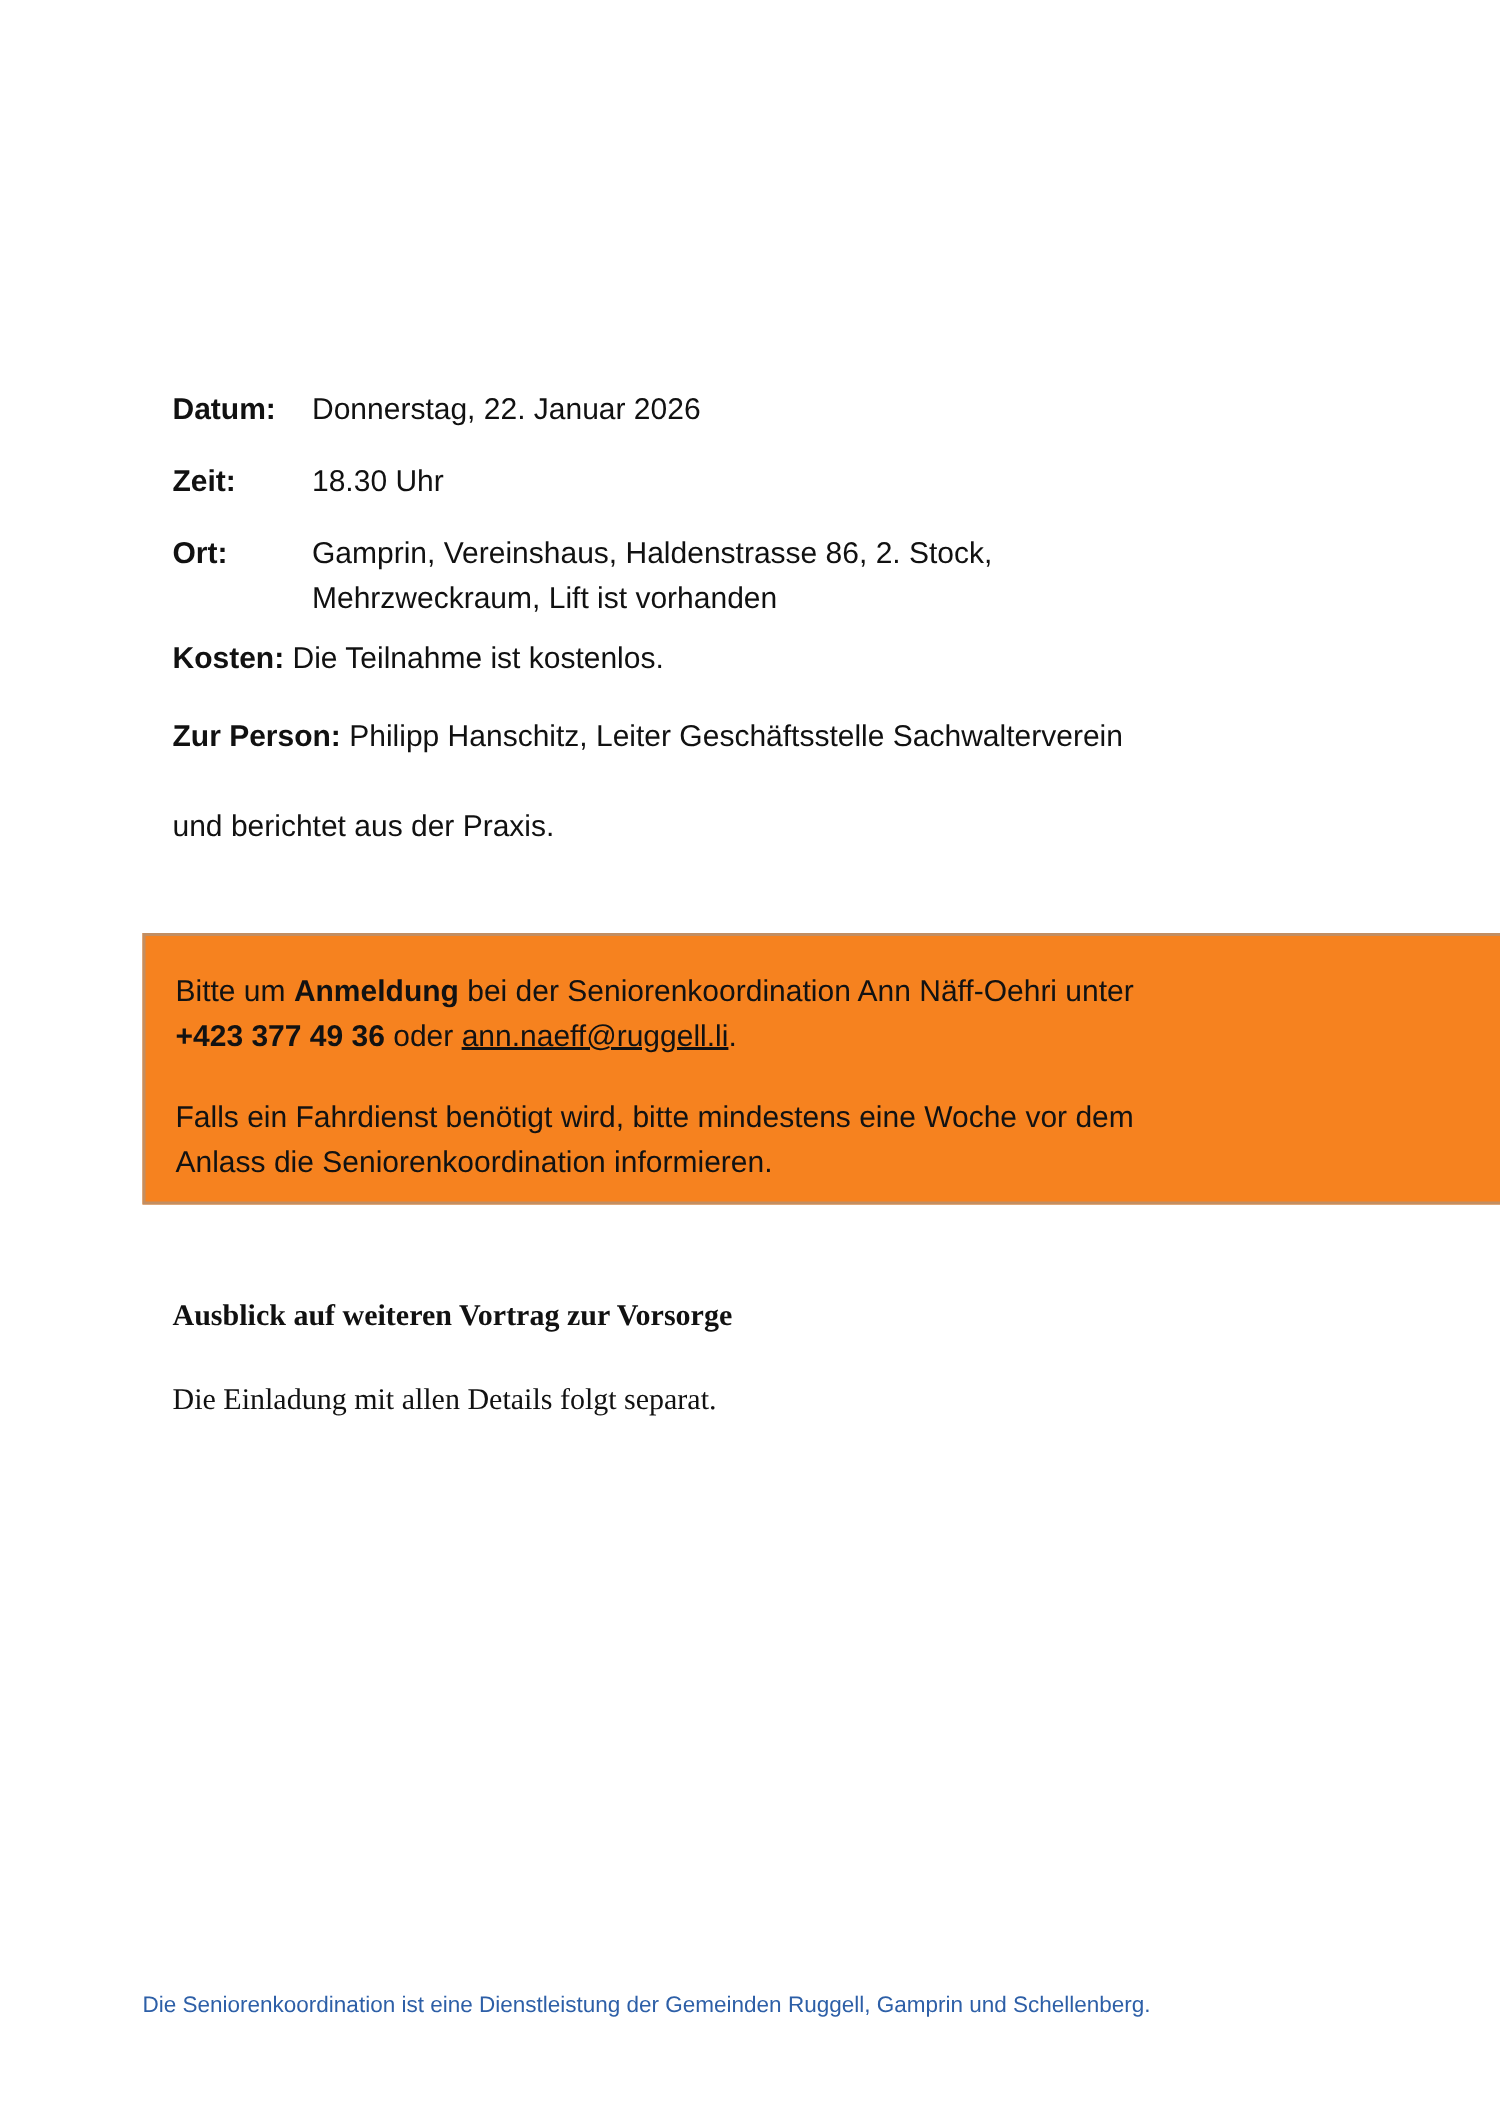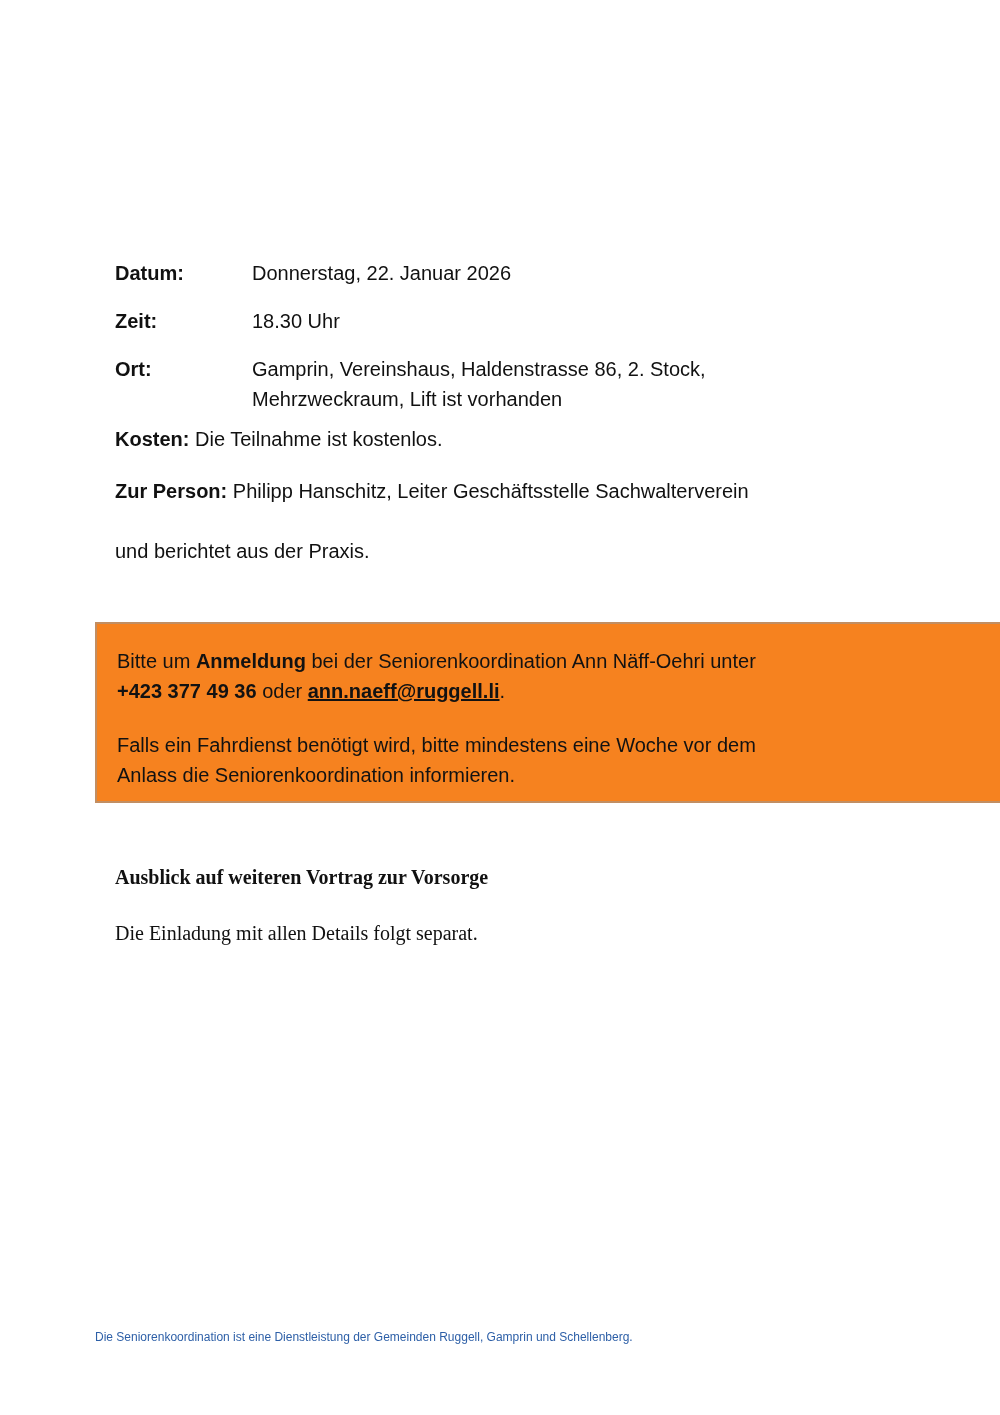--- a/index.html
+++ b/index.html
@@ -36,21 +36,21 @@
   }
   .content{
     position:absolute;
     left:115px;
     top:258px;
     width:810px;
     font-size:20px;
     line-height:30px;
     color:var(--ink);
   }
-  .detail-row{display:flex;margin-bottom:18px;gap:44px;}
+  .detail-row{display:flex;margin-bottom:18px;}
   .detail-row.ort{margin-bottom:10px;}
   .detail-label{
     flex:0 0 93px;
     font-weight:bold;
   }
   .detail-value{flex:1 1 auto;}
   .para{margin:0;}
   .para.kosten{margin-bottom:22px;}
   b,strong{font-weight:bold;}
   .reg-box{
@@ -61,21 +61,21 @@
     height:181px;
     background:var(--orange);
     border:2px solid var(--orange-border);
     padding:22px 20px 0 20px;
     font-size:20px;
     line-height:30px;
     color:#121212;
   }
   .reg-box .para{margin-bottom:24px;}
   .email-link{
-    font-weight:bold;
+    font-weight:normal;
     text-decoration:underline;
     color:#121212;
   }
   .outlook{
     position:absolute;
     left:115px;
     top:862px;
     width:810px;
     font-size:20px;
     line-height:30px;
@@ -86,21 +86,21 @@
     line-height:30px;
     font-weight:bold;
     margin-bottom:26px;
   }
   .outlook .para{margin-bottom:16px;}
   .footer-note{
     position:absolute;
     left:95px;
     top:1326px;
     width:860px;
-    font-size:12px;
+    font-size:15px;
     line-height:22px;
     color:var(--footer-blue);
   }
 </style>
 </head>
 <body>
 
 <div class="page">
 
 

